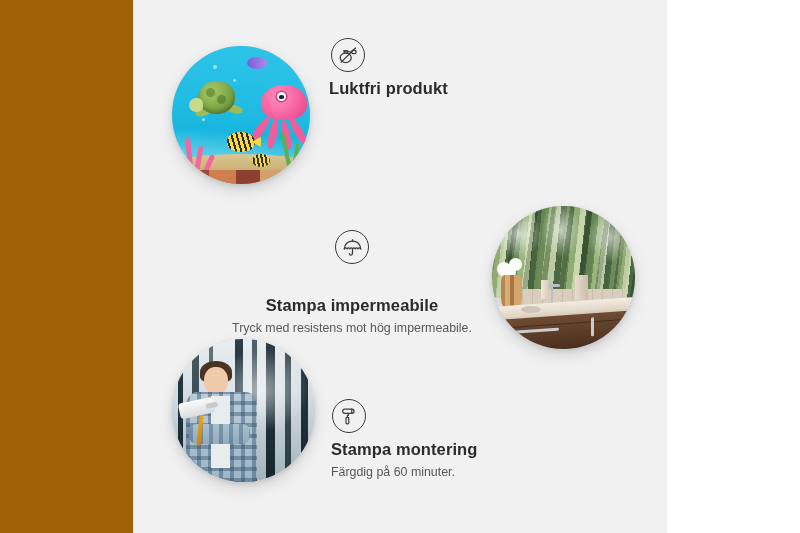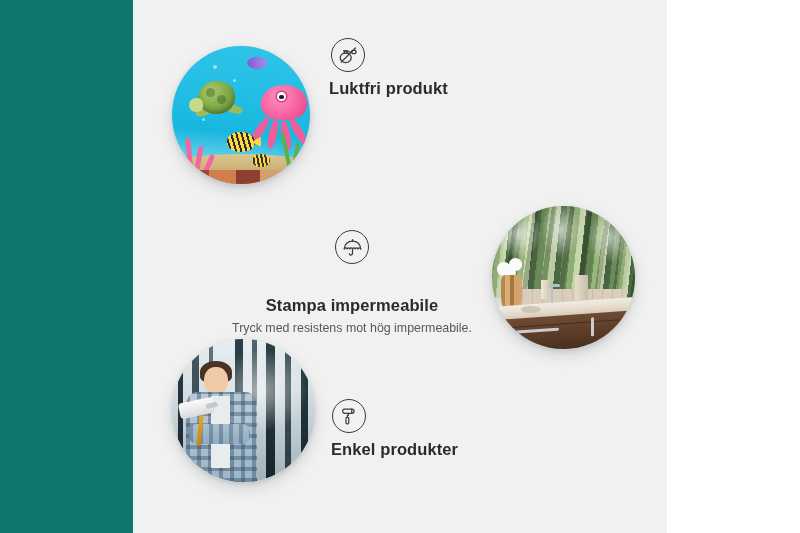--- a/index.html
+++ b/index.html
@@ -12,21 +12,21 @@
     height: 533px;
     overflow: hidden;
     font-family: "Liberation Sans", sans-serif;
   }
 
   
   #product-feature-page {
     position: relative;
     width: 652px;
     height: 533px;
-    background: #0f766e;
+    background: #a16207;
   }
 
   
   #feature-canvas {
     position: absolute;
     left: 133px;
     top: 0;
     width: 534px;
     height: 533px;
     background: #f1f1f1;
@@ -508,17 +508,18 @@
 
           <rect x="4.2" y="3.6" width="13" height="4.8" rx="2.4"></rect>
 
           <path d="M10.7 8.4v2.2h-1.1v2.4"></path>
 
           <rect x="8" y="12.9" width="3.2" height="7.4" rx="1.2"></rect>
 
           <path d="M14.6 3.6v4.8"></path>
         </svg>
       </div>
-      <div class="feature-title">Enkel produkter</div>
+      <div class="feature-title">Stampa montering</div>
+      <p class="feature-desc">Färgdig på 60 minuter.</p>
     </div>
 
   </div>
 </div>
 
 </body></html>

